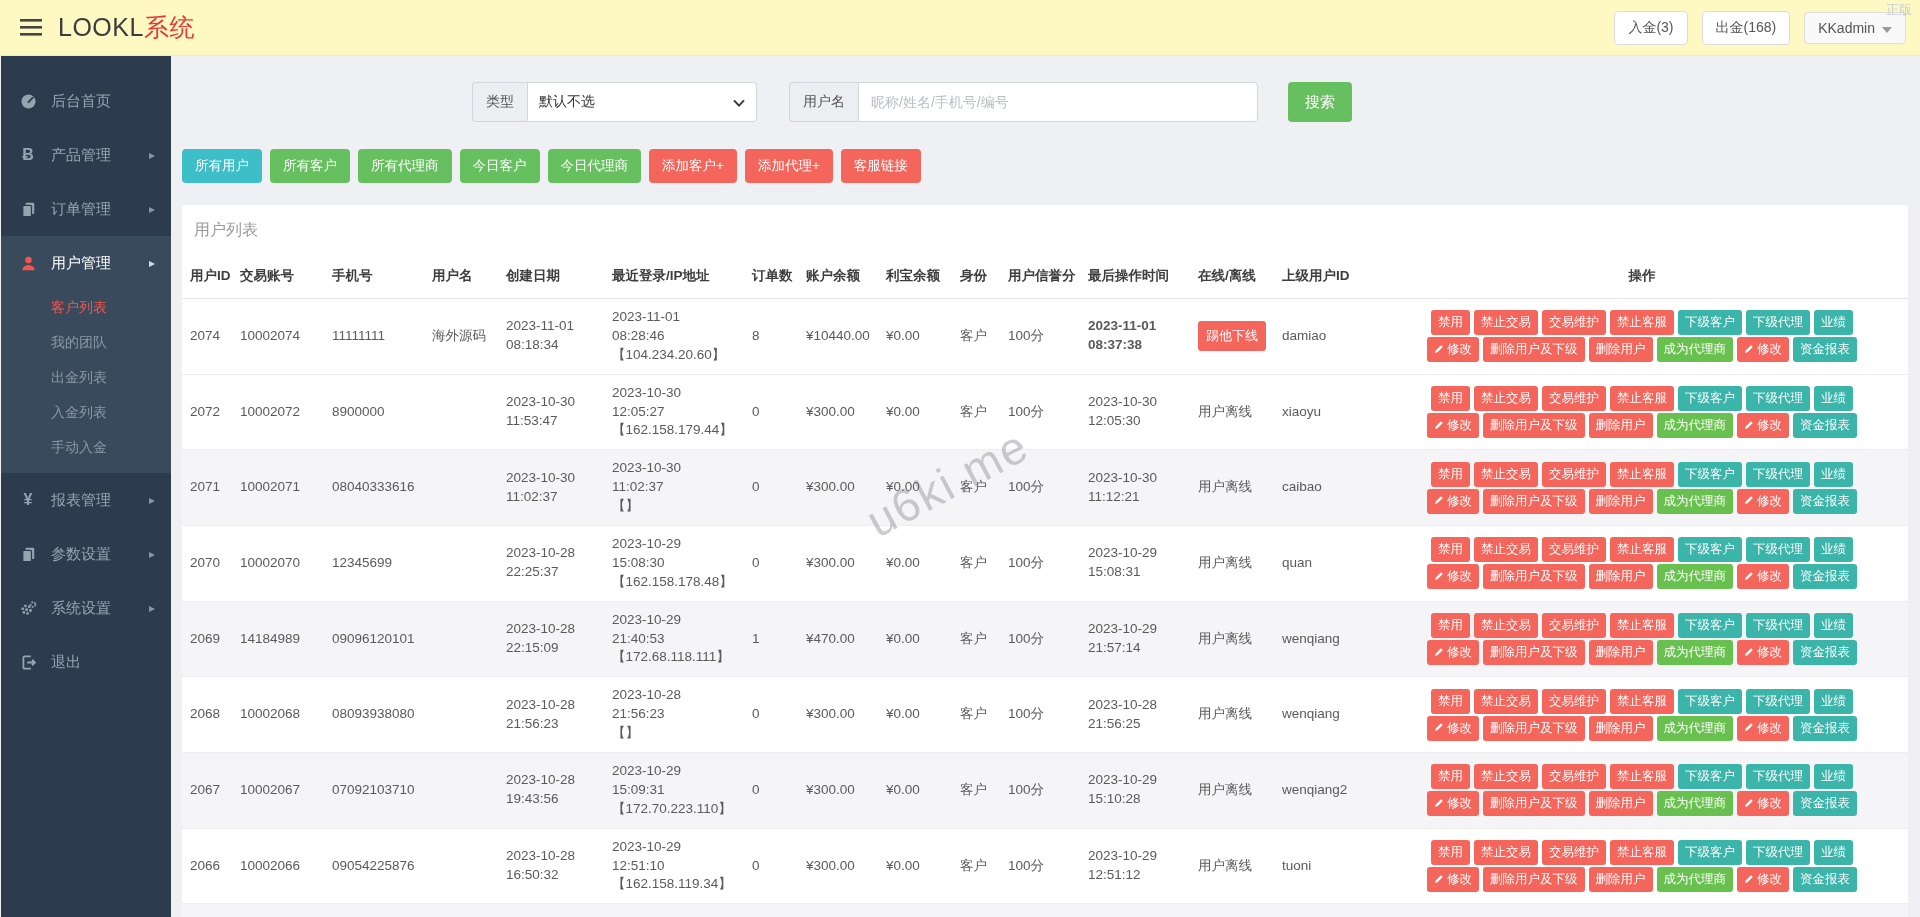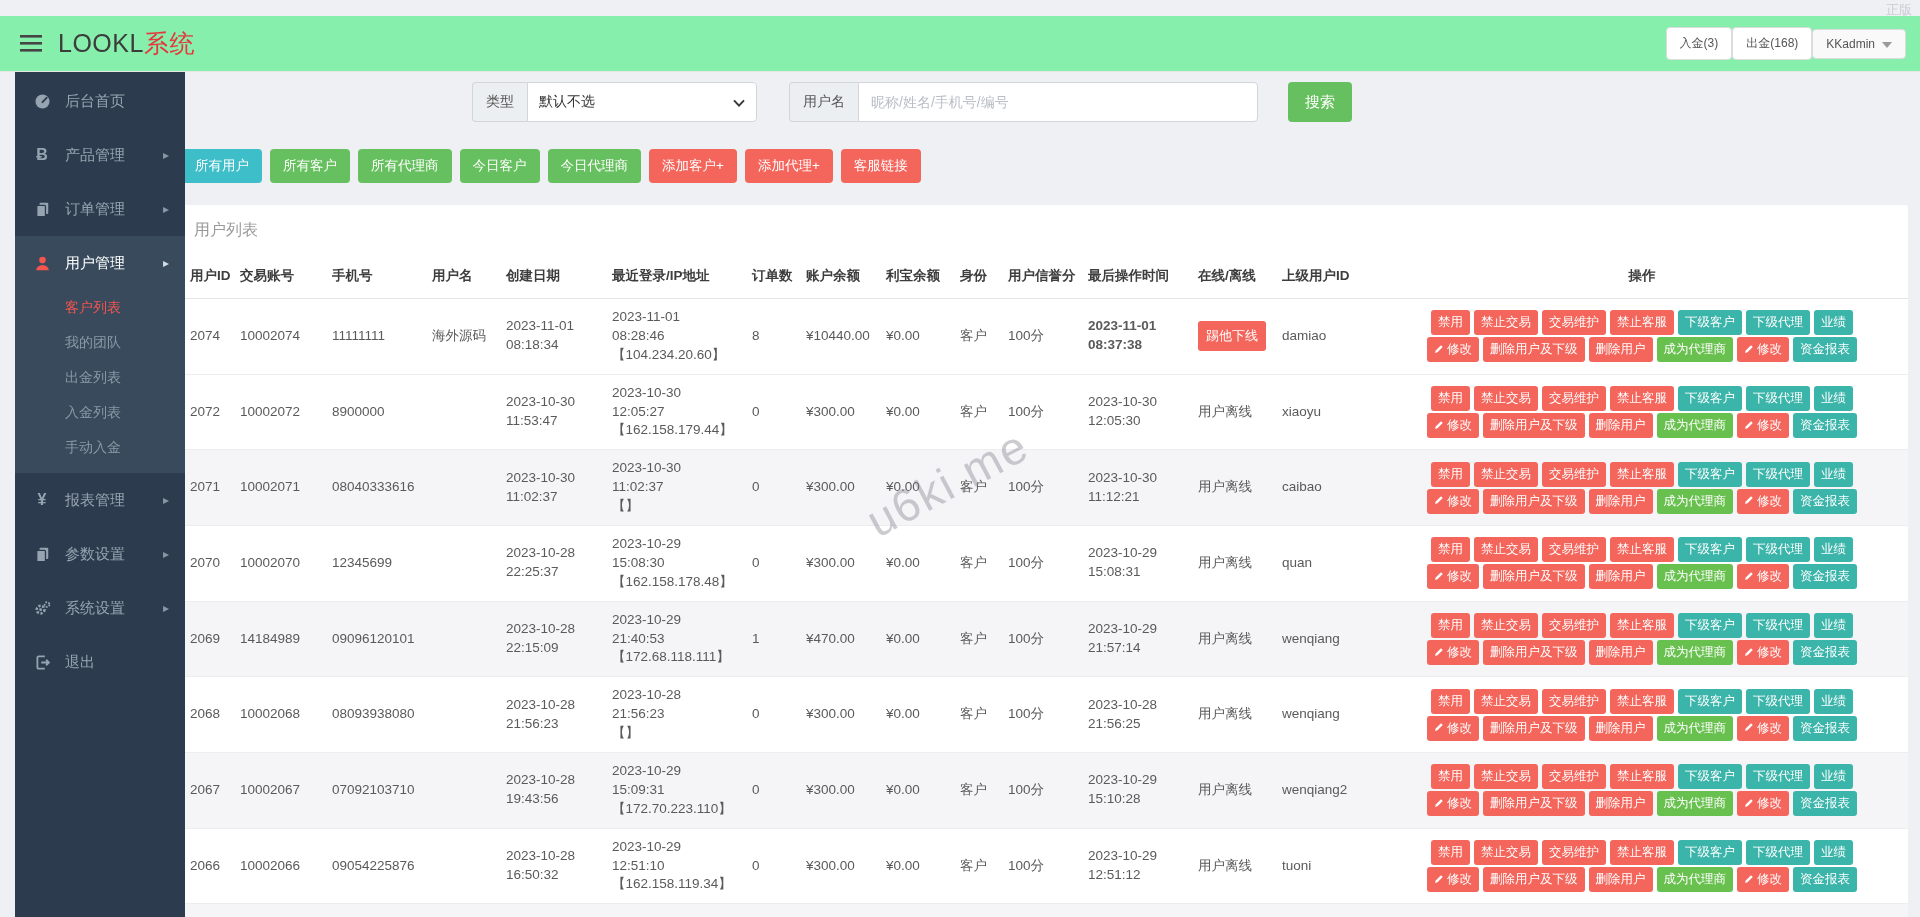--- a/index.html
+++ b/index.html
@@ -1,32 +1,32 @@
 <!DOCTYPE html>
 <html style="--brand_red: #e4393c; --sidebar_active: #f4554e; --btn_red: #f4655c; --btn_teal: #3bb5aa; --btn_teal2: #3dbec8; --btn_green: #67c05f; --abtn_green: #68c04e; --money_red: #e23434; --alert_red: #c9312c;"><head>
 <meta charset="utf-8">
 <style>
   html,body{margin:0;padding:0;width:1920px;height:917px;overflow:hidden;
     background:#eef0f4;font-family:"Liberation Sans","DejaVu Sans",sans-serif;}
   
-  .topbar{position:fixed;top:16px;left:0;right:0;height:56px;background:#86efac;z-index:9;
+  .topbar{position:fixed;top:0;left:0;right:0;height:56px;background:#fef9c3;z-index:9;
     display:flex;justify-content:space-between;align-items:center;padding:0 14px;
     box-sizing:border-box;border-bottom:1px solid #e7e7ea;}
   .topbar-left{display:flex;align-items:center;}
   .hamburger{margin:0 16px 0 6px;cursor:pointer;display:flex;}
   .brand{font-size:25px;color:#3c3c3c;letter-spacing:.5px;cursor:pointer;}
   .brand .accent{color:var(--brand_red);}
   .topbar-right{display:flex;align-items:center;}
-  .tb-btn{padding:7px 13px;background:#fff;border:1px solid #dcdcdc;
-    border-radius:4px;font-size:12px;color:#555;cursor:pointer;display:inline-flex;
+  .tb-btn{margin-left:14px;padding:7px 13px;background:#fff;border:1px solid #dcdcdc;
+    border-radius:4px;font-size:14px;color:#555;cursor:pointer;display:inline-flex;
     align-items:center;gap:7px;font-family:inherit;}
   .tb-user{background:#f9f9f9;}
   .corner-mark{position:fixed;top:1px;right:8px;font-size:13px;color:#c9ccd6;z-index:10;}
   
-  .sidebar{position:fixed;top:56px;left:15px;bottom:0;width:170px;background:#2c3b4d;
+  .sidebar{position:fixed;top:56px;left:1px;bottom:0;width:170px;background:#2c3b4d;
     padding-top:18px;box-sizing:border-box;z-index:8;}
   .side-item{height:54px;display:flex;align-items:center;padding:0 16px;
     color:#96a4b1;font-size:15px;cursor:pointer;}
   .side-item .sicon{width:22px;margin-right:12px;display:inline-flex;justify-content:center;
     align-items:center;color:#96a4b1;}
   .side-item .sicon svg{width:17px;height:17px;}
   .txticon{font-weight:bold;font-size:16px;}
   .arrow{margin-left:auto;font-size:12px;color:#8a98a5;}
   .side-group{background:#384a5c;}
   .side-group .side-item{color:#fff;}

